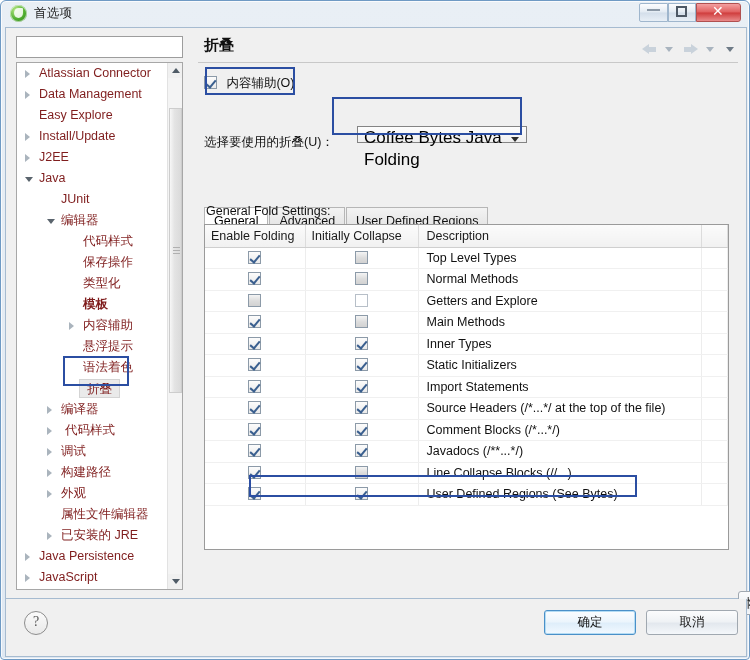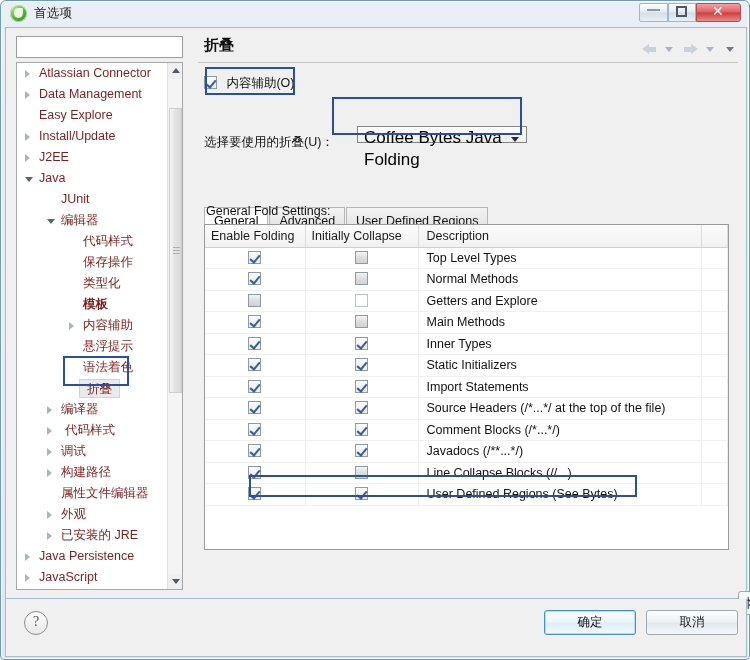--- a/index.html
+++ b/index.html
@@ -443,25 +443,25 @@
             </div>
             <div class="tree-item">
               <span class="tw tw-closed" style="left: 30px;"></span>
               <span class="lbl" style="left: 44px;">调试</span>
             </div>
             <div class="tree-item">
               <span class="tw tw-closed" style="left: 30px;"></span>
               <span class="lbl" style="left: 44px;">构建路径</span>
             </div>
             <div class="tree-item">
-              <span class="lbl" style="left: 44px;">属性文件编辑器</span>
-            </div>
-            <div class="tree-item">
               <span class="tw tw-closed" style="left: 30px;"></span>
               <span class="lbl" style="left: 44px;">外观</span>
+            </div>
+            <div class="tree-item">
+              <span class="lbl" style="left: 44px;">属性文件编辑器</span>
             </div>
             <div class="tree-item">
               <span class="tw tw-closed" style="left: 30px;"></span>
               <span class="lbl" style="left: 44px;">已安装的 JRE</span>
             </div>
             <div class="tree-item">
               <span class="tw tw-closed" style="left: 8px;"></span>
               <span class="lbl" style="left: 22px;">Java Persistence</span>
             </div>
             <div class="tree-item">

